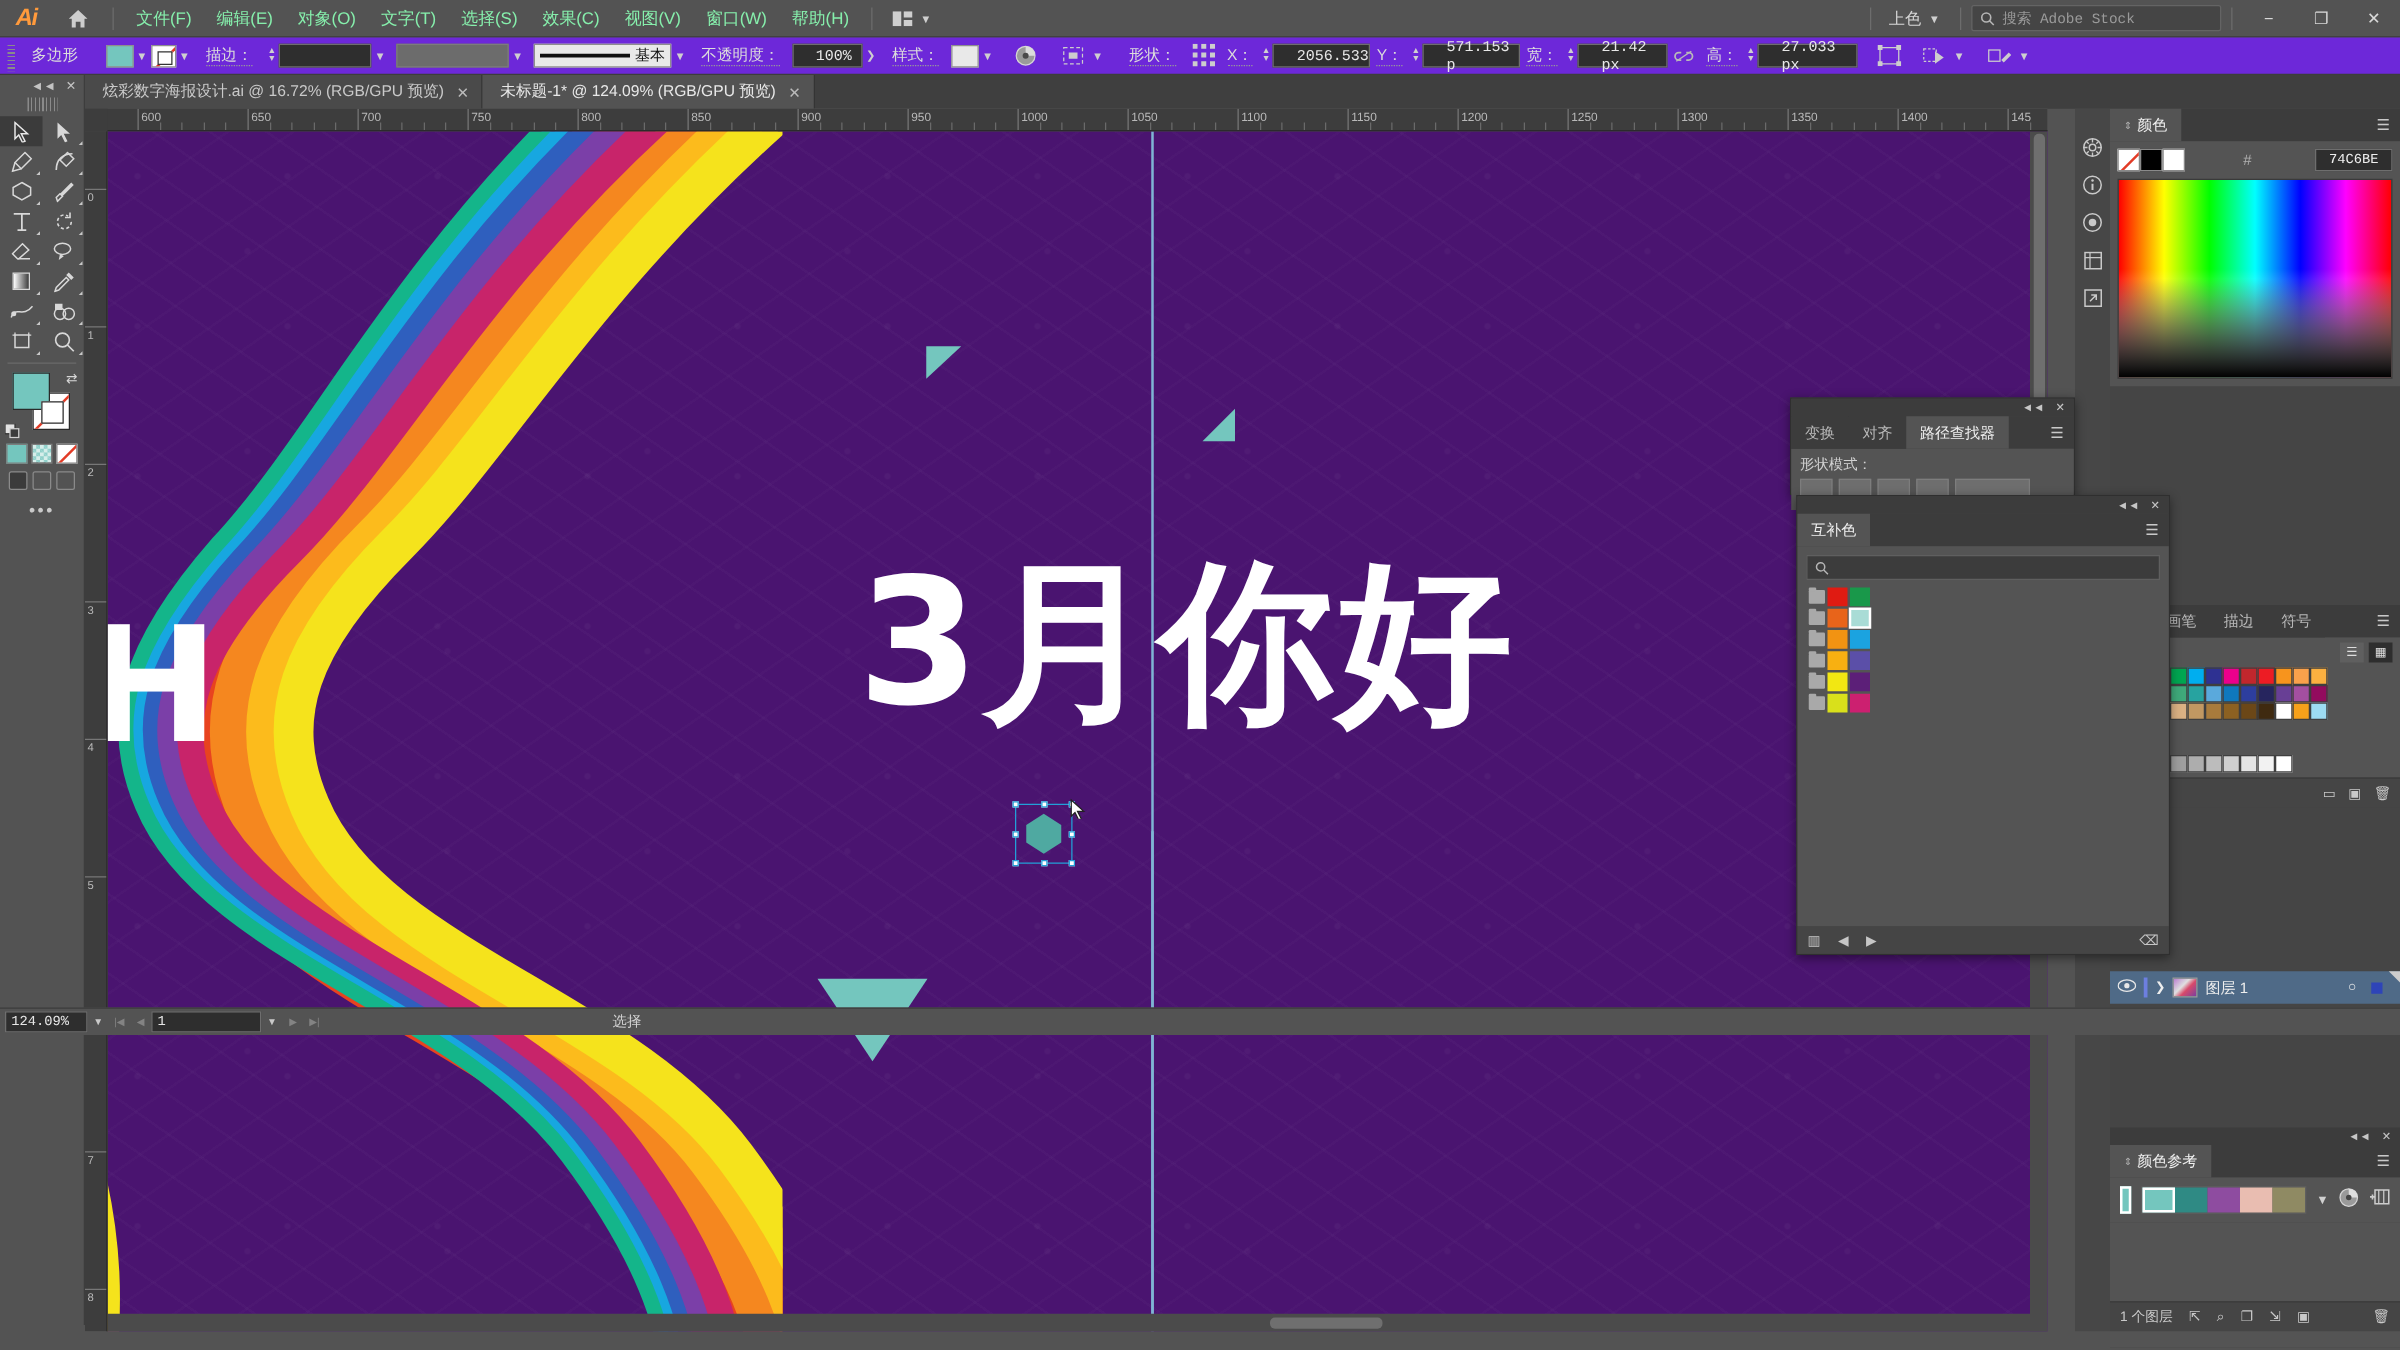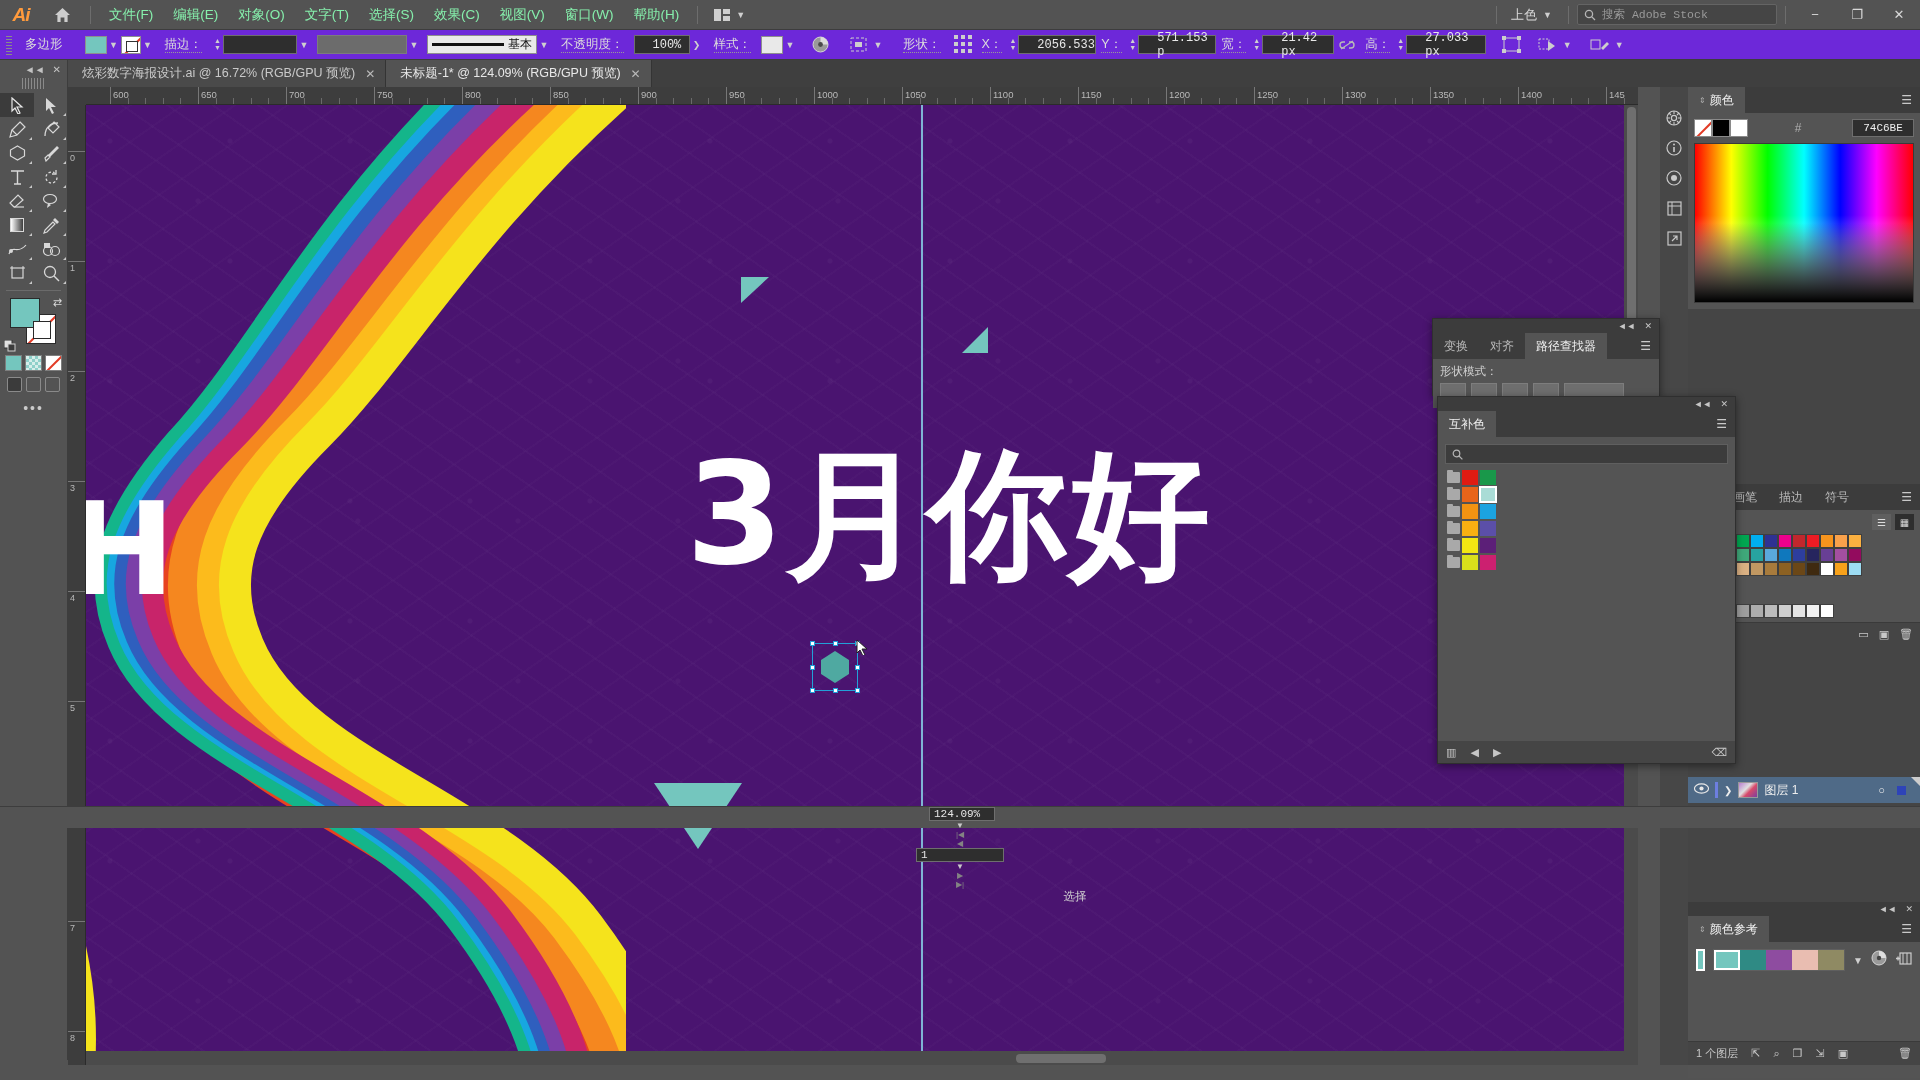--- a/index.html
+++ b/index.html
@@ -118,21 +118,21 @@
   .handle{ position:absolute; width:5px; height:5px; background:#fff; border:1px solid #22a0d8;}
 
   
   .sb-v{ position:absolute; right:0; top:0; width:14px; height:960px; background:#4b4b4b; }
   .sb-v .thumb{ position:absolute; left:3px; top:2px; width:9px; height:500px; background:#6f6f6f; border-radius:4px;}
   .sb-h{ position:absolute; left:0; bottom:0; height:14px; width:1552px; background:#4b4b4b;}
   .sb-h .thumb{ position:absolute; top:3px; left:930px; width:90px; height:9px; background:#6f6f6f; border-radius:4px;}
 
   
   .statusbar{ position:absolute; left:0; bottom:0; width:1920px; height:22px; background:#535353;
-    display:flex; align-items:center; font-size:11.5px; border-top:1px solid #3d3d3d; z-index:40;flex-direction:column;}
+    display:flex; align-items:center; font-size:11.5px; border-top:1px solid #3d3d3d; z-index:40;}
   .zoombox{ width:66px; height:17px; background:#2e2e2e; border:1px solid #6e6e6e; color:#e6e6e6;
     display:flex; align-items:center; padding:0 4px; margin-left:4px;
     font-family:"Liberation Mono","DejaVu Sans Mono",monospace; font-size:11px;}
   .pagebox{ width:88px; height:17px; background:#2e2e2e; border:1px solid #6e6e6e; color:#e6e6e6;
     display:flex; align-items:center; padding:0 4px; font-family:"Liberation Mono","DejaVu Sans Mono",monospace; font-size:11px;}
   .navbtn{ width:17px; height:17px; display:flex; align-items:center; justify-content:center; color:#c9c9c9; font-size:8px;}
   .navbtn.dim{ color:#838383;}
   .status-text{ margin-left:230px; color:#d2d2d2;}
 
   

